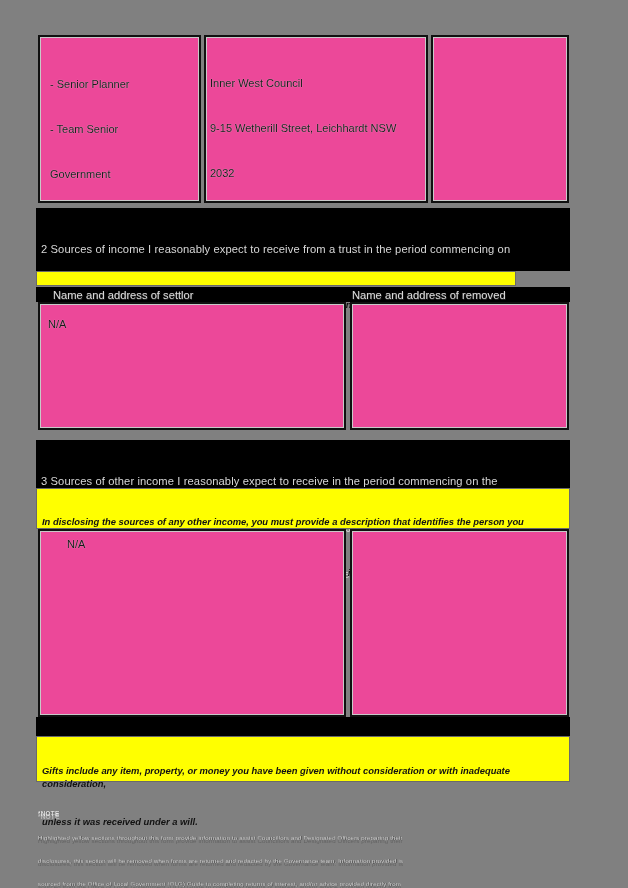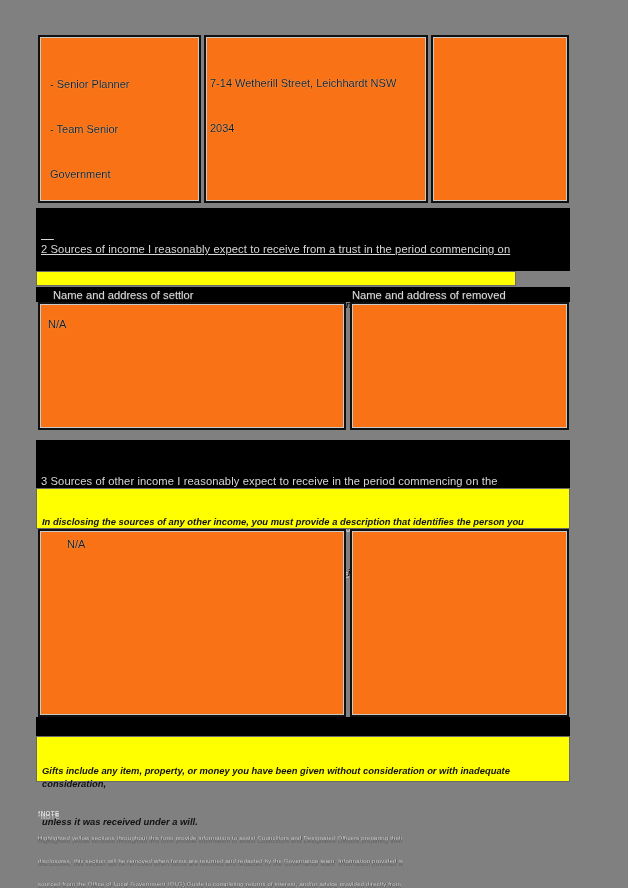--- a/index.html
+++ b/index.html
@@ -50,21 +50,21 @@
     padding: 2px 5px 2px 5px;
     box-sizing: border-box;
     border: 1px solid #6a6a6a;
     white-space: pre-wrap;
   }
   .note .l { display: block; }
   .note .sp { display: block; height: 10px; }
 
   .cell {
     position: absolute;
-    background: #f97316;
+    background: #ec4899;
     border: 2px solid #101010;
     box-sizing: border-box;
   }
   .cell-inner {
     position: absolute;
     left: 0; top: 0; right: 0; bottom: 0;
     border: 1px solid #c9c9c9;
     box-sizing: border-box;
   }
   .cell-text {
@@ -122,31 +122,32 @@
       <span class="l">- Senior Planner</span>
       <span class="l">- Team Senior</span>
       <span class="l">Government</span>
       <span class="l">Assessment (Acting)</span>
     </div>
   </div>
 
   <div class="cell" style="left:204px; top:35px; width:224px; height:168px;">
     <div class="cell-inner"></div>
     <div class="cell-text" style="left:4px; top:9px; right:2px;">
-      <span class="l">7-14 Wetherill Street, Leichhardt NSW</span>
-      <span class="l">2034</span>
+      <span class="l">Inner West Council</span>
+      <span class="l">9-15 Wetherill Street, Leichhardt NSW</span>
+      <span class="l">2032</span>
     </div>
   </div>
 
   <div class="cell" style="left:431px; top:35px; width:138px; height:168px;">
     <div class="cell-inner"></div>
     <div class="cell-text" style="left:6px; top:9px; right:4px;"></div>
   </div>
 
-  <div class="band" style="left:36px; top:208px; width:534px; height:63px;text-decoration:underline;">
+  <div class="band" style="left:36px; top:208px; width:534px; height:63px;">
     <span class="l">2 Sources of income I reasonably expect to receive from a trust in the period commencing on</span>
     <span class="l">the first day after the return date and ending on the following 30 June.</span>
     <span class="spacer"></span>
     <span class="l">Sources of income I received from a trust since 30 June</span>
   </div>
 
   <div class="note" style="left:36px; top:271px; width:480px; height:15px;">
     <span class="l">In disclosing sources of income from a trust, you must disclose the name and address of the settlor and trustee.</span>
   </div>
 

